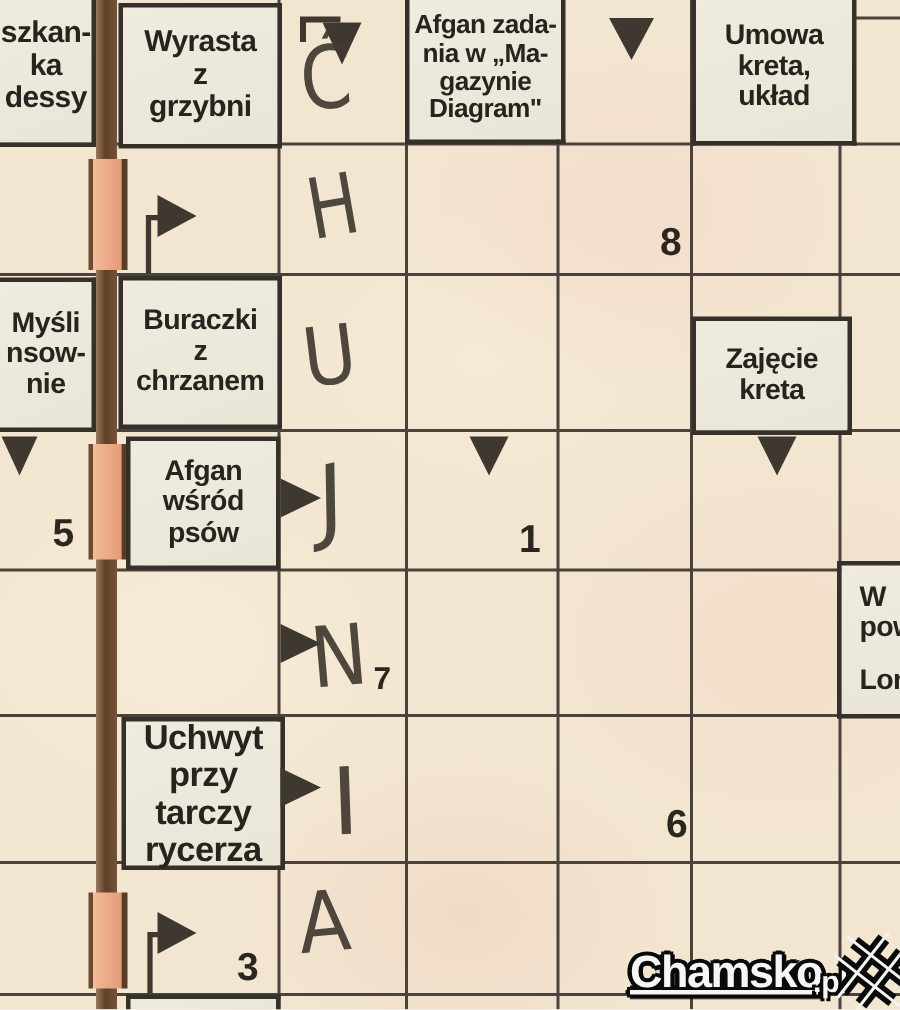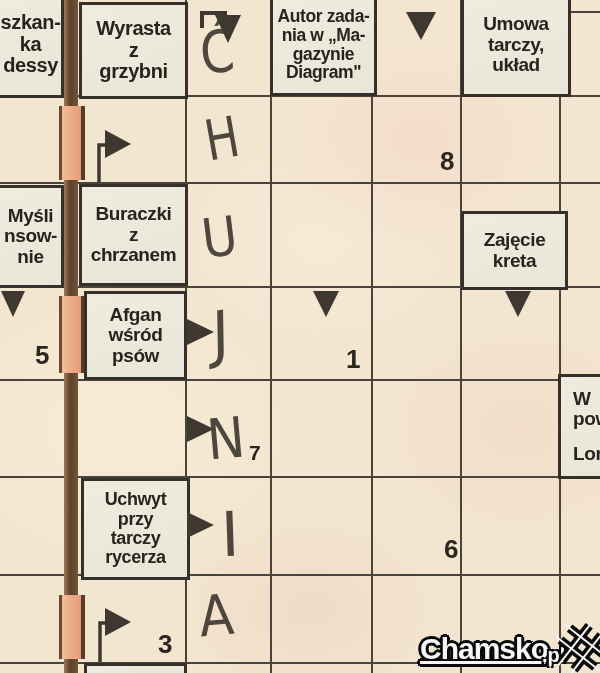--- a/index.html
+++ b/index.html
@@ -18,21 +18,21 @@
   .hline{position:absolute;height:2px;background:#49433b;}
   .clue{
     position:absolute;box-sizing:border-box;
     background:linear-gradient(160deg,#efecdf,#e9e6d8);
     border:3px solid #35302a;
     display:flex;flex-direction:column;justify-content:center;align-items:center;
     text-align:center;font-weight:700;color:#28231e;
     letter-spacing:-0.4px;
   }
   .clue div{line-height:1.08;}
-  .fs20{font-size:20px;} .fs19{font-size:19px;} .fs18{font-size:18px;} .fs17{font-size:17.5px;}
+  .fs20{font-size:20px;} .fs19{font-size:19px;} .fs18{font-size:23px;} .fs17{font-size:17.5px;}
   .no-top{border-top:none;} .no-left{border-left:none;} .no-right{border-right:none;} .no-bottom{border-bottom:none;}
   .left-align{align-items:flex-start;text-align:left;padding-left:12px;}
   .hw{position:absolute;font-family:"DejaVu Sans",sans-serif;color:#423b33;opacity:.93;}
   .num{position:absolute;font-weight:700;color:#2c2620;font-size:26px;}
   .arrow{position:absolute;}
   .strip-base{position:absolute;left:64px;top:0;width:14px;height:673px;
     background:linear-gradient(90deg,#9a7a5c,#5d4028 45%,#74543a);}
   .strip-seg{position:absolute;left:59px;width:19px;box-sizing:content-box;
     background:linear-gradient(90deg,#f2bb99,#e59c77);
     border-left:3px solid #6a4a30;border-right:4px solid #573c27;}
@@ -81,29 +81,29 @@
       <div>dessy</div>
     </div>
 
   <div class="clue fs20" style="left:79px;top:2px;width:109px;height:97px">
       <div>Wyrasta</div>
       <div>z</div>
       <div>grzybni</div>
     </div>
 
   <div class="clue fs17 no-top" style="left:270px;top:-4px;width:107px;height:100px">
-      <div>Autor zada-</div>
+      <div>Afgan zada-</div>
       <div>nia w „Ma-</div>
       <div>gazynie</div>
       <div>Diagram"</div>
     </div>
 
   <div class="clue fs19 no-top" style="left:461px;top:-4px;width:110px;height:101px">
       <div>Umowa</div>
-      <div>tarczy,</div>
+      <div>kreta,</div>
       <div>układ</div>
     </div>
 
   <div class="clue fs19 no-left" style="left:0;top:185px;width:64px;height:103px">
       <div>Myśli</div>
       <div>nsow-</div>
       <div>nie</div>
     </div>
 
   <div class="clue fs19" style="left:79px;top:184px;width:109px;height:102px">

